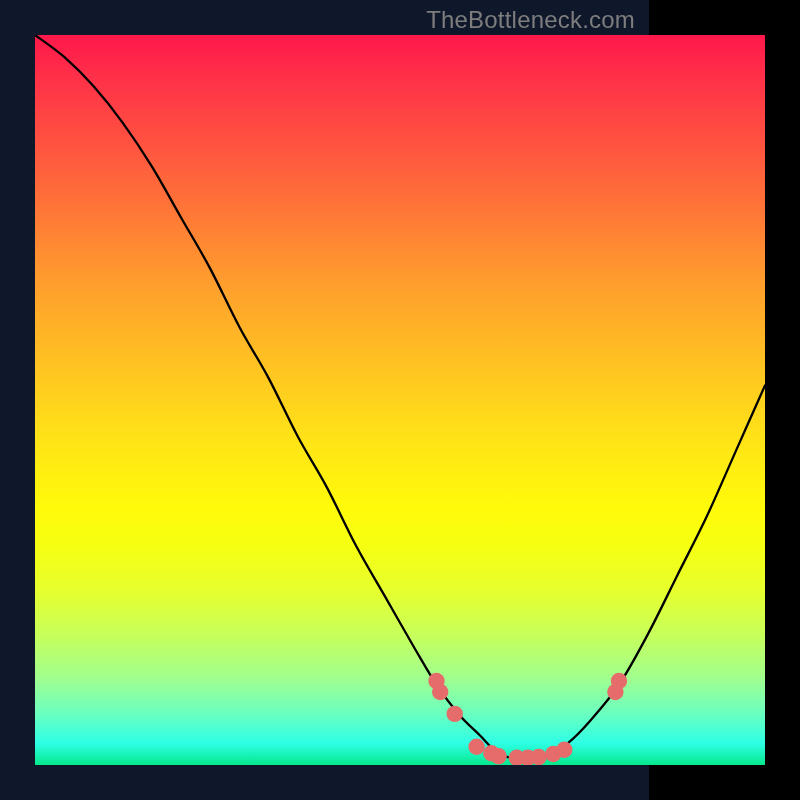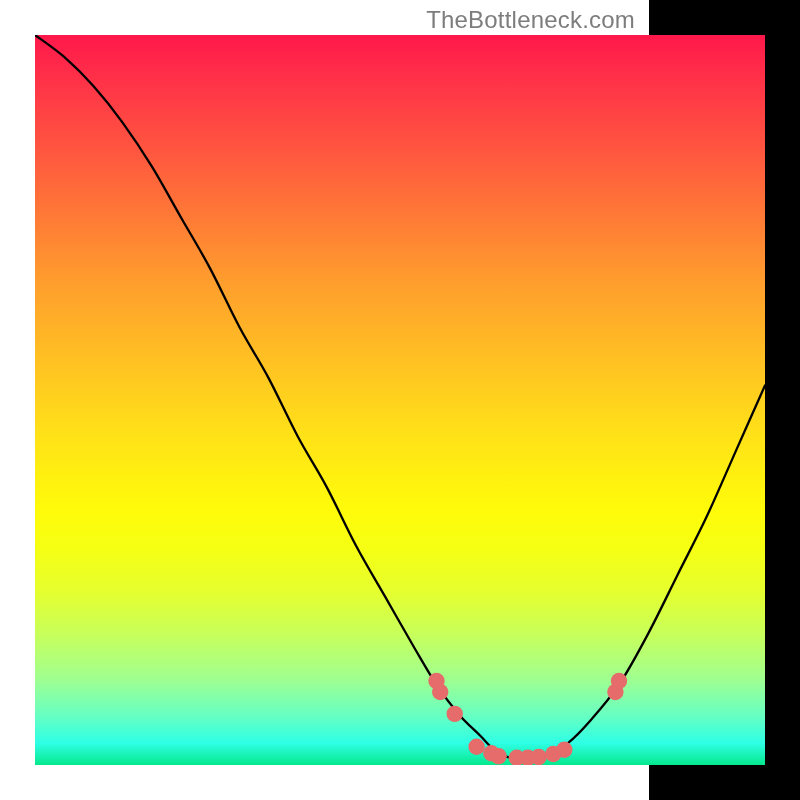--- a/index.html
+++ b/index.html
@@ -8,21 +8,21 @@
     width: 800px;
     height: 800px;
     background: #000;
     overflow: hidden;
     font-family: Arial, Helvetica, sans-serif;
   }
   .frame {
     position: relative;
     width: 649px;
     height: 800px;
-    background: #ffffff;
+    background: #0f172a;
   }
   .watermark {
     position: absolute;
     top: 6px;
     right: 14px;
     color: #7d7d7d;
     font-size: 24px;
     font-weight: 400;
     letter-spacing: 0.2px;
     z-index: 20;

